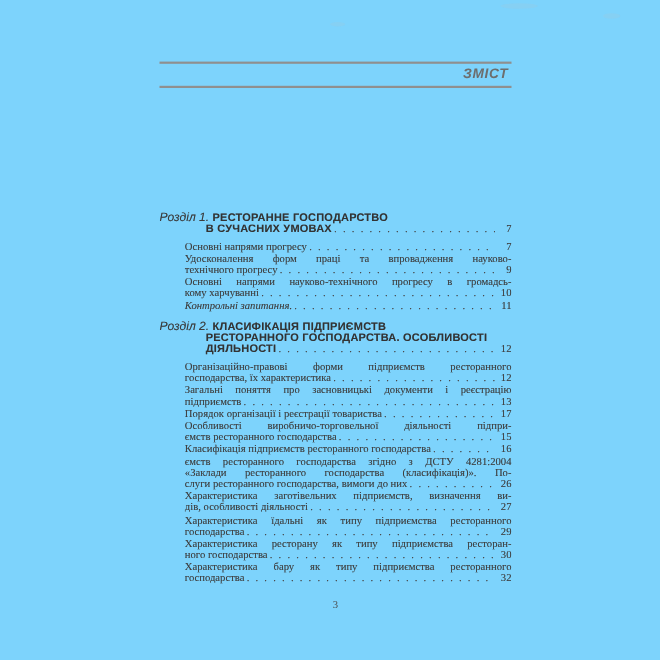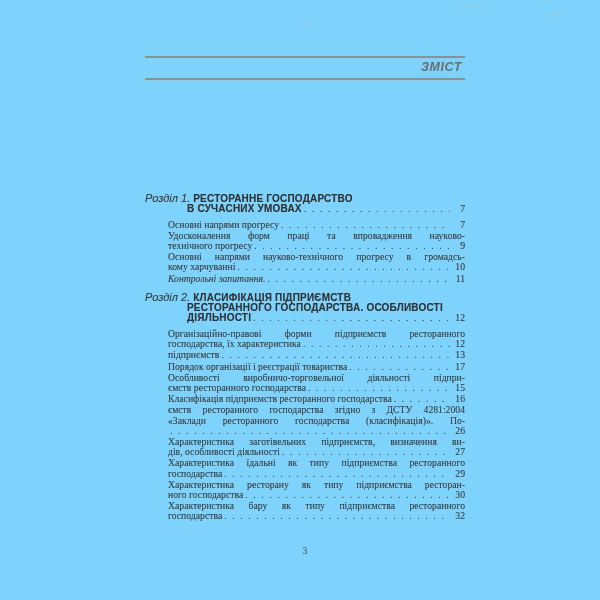--- a/index.html
+++ b/index.html
@@ -144,20 +144,21 @@
       </div>
       <div class="entry item">
         <div class="ln jl"><span class="txt">Організаційно-правові форми підприємств ресторанного</span></div>
         <div class="ln fl">
           <span class="txt">господарства, їх характеристика</span>
           <span class="dots">. . . . . . . . . . . . . . . . . . . . . . . . . . . . . . . . . . . . . . . . . . . . . . . . . . . . . . . . . . . . . . . . . . . . . . . . . . . . . . . . . . . . . . . . . . . . . . . . . . . . . . . . . . . . . . . . . . . . . . . . . . . . . . . . . . . . . . . . . . . . </span>
           <span class="pg">12</span>
         </div>
       </div>
       <div class="entry item">
+        <div class="ln jl"><span class="txt">Загальні поняття про засновницькі документи і реєстрацію</span></div>
         <div class="ln fl">
           <span class="txt">підприємств</span>
           <span class="dots">. . . . . . . . . . . . . . . . . . . . . . . . . . . . . . . . . . . . . . . . . . . . . . . . . . . . . . . . . . . . . . . . . . . . . . . . . . . . . . . . . . . . . . . . . . . . . . . . . . . . . . . . . . . . . . . . . . . . . . . . . . . . . . . . . . . . . . . . . . . . </span>
           <span class="pg">13</span>
         </div>
       </div>
       <div class="entry item">
         <div class="ln fl">
           <span class="txt">Порядок організації і реєстрації товариства</span>
           <span class="dots">. . . . . . . . . . . . . . . . . . . . . . . . . . . . . . . . . . . . . . . . . . . . . . . . . . . . . . . . . . . . . . . . . . . . . . . . . . . . . . . . . . . . . . . . . . . . . . . . . . . . . . . . . . . . . . . . . . . . . . . . . . . . . . . . . . . . . . . . . . . . </span>
@@ -176,20 +177,21 @@
         <div class="ln fl">
           <span class="txt">Класифікація підприємств ресторанного господарства</span>
           <span class="dots">. . . . . . . . . . . . . . . . . . . . . . . . . . . . . . . . . . . . . . . . . . . . . . . . . . . . . . . . . . . . . . . . . . . . . . . . . . . . . . . . . . . . . . . . . . . . . . . . . . . . . . . . . . . . . . . . . . . . . . . . . . . . . . . . . . . . . . . . . . . . </span>
           <span class="pg">16</span>
         </div>
       </div>
       <div class="entry item">
         <div class="ln jl"><span class="txt">ємств ресторанного господарства згідно з ДСТУ 4281:2004</span></div>
         <div class="ln jl"><span class="txt">«Заклади ресторанного господарства (класифікація)». По-</span></div>
         <div class="ln fl">
+          <span class="txt">слуги ресторанного господарства, вимоги до них</span>
           <span class="dots">. . . . . . . . . . . . . . . . . . . . . . . . . . . . . . . . . . . . . . . . . . . . . . . . . . . . . . . . . . . . . . . . . . . . . . . . . . . . . . . . . . . . . . . . . . . . . . . . . . . . . . . . . . . . . . . . . . . . . . . . . . . . . . . . . . . . . . . . . . . . </span>
           <span class="pg">26</span>
         </div>
       </div>
       <div class="entry item">
         <div class="ln jl"><span class="txt">Характеристика заготівельних підприємств, визначення ви-</span></div>
         <div class="ln fl">
           <span class="txt">дів, особливості діяльності</span>
           <span class="dots">. . . . . . . . . . . . . . . . . . . . . . . . . . . . . . . . . . . . . . . . . . . . . . . . . . . . . . . . . . . . . . . . . . . . . . . . . . . . . . . . . . . . . . . . . . . . . . . . . . . . . . . . . . . . . . . . . . . . . . . . . . . . . . . . . . . . . . . . . . . . </span>
           <span class="pg">27</span>

